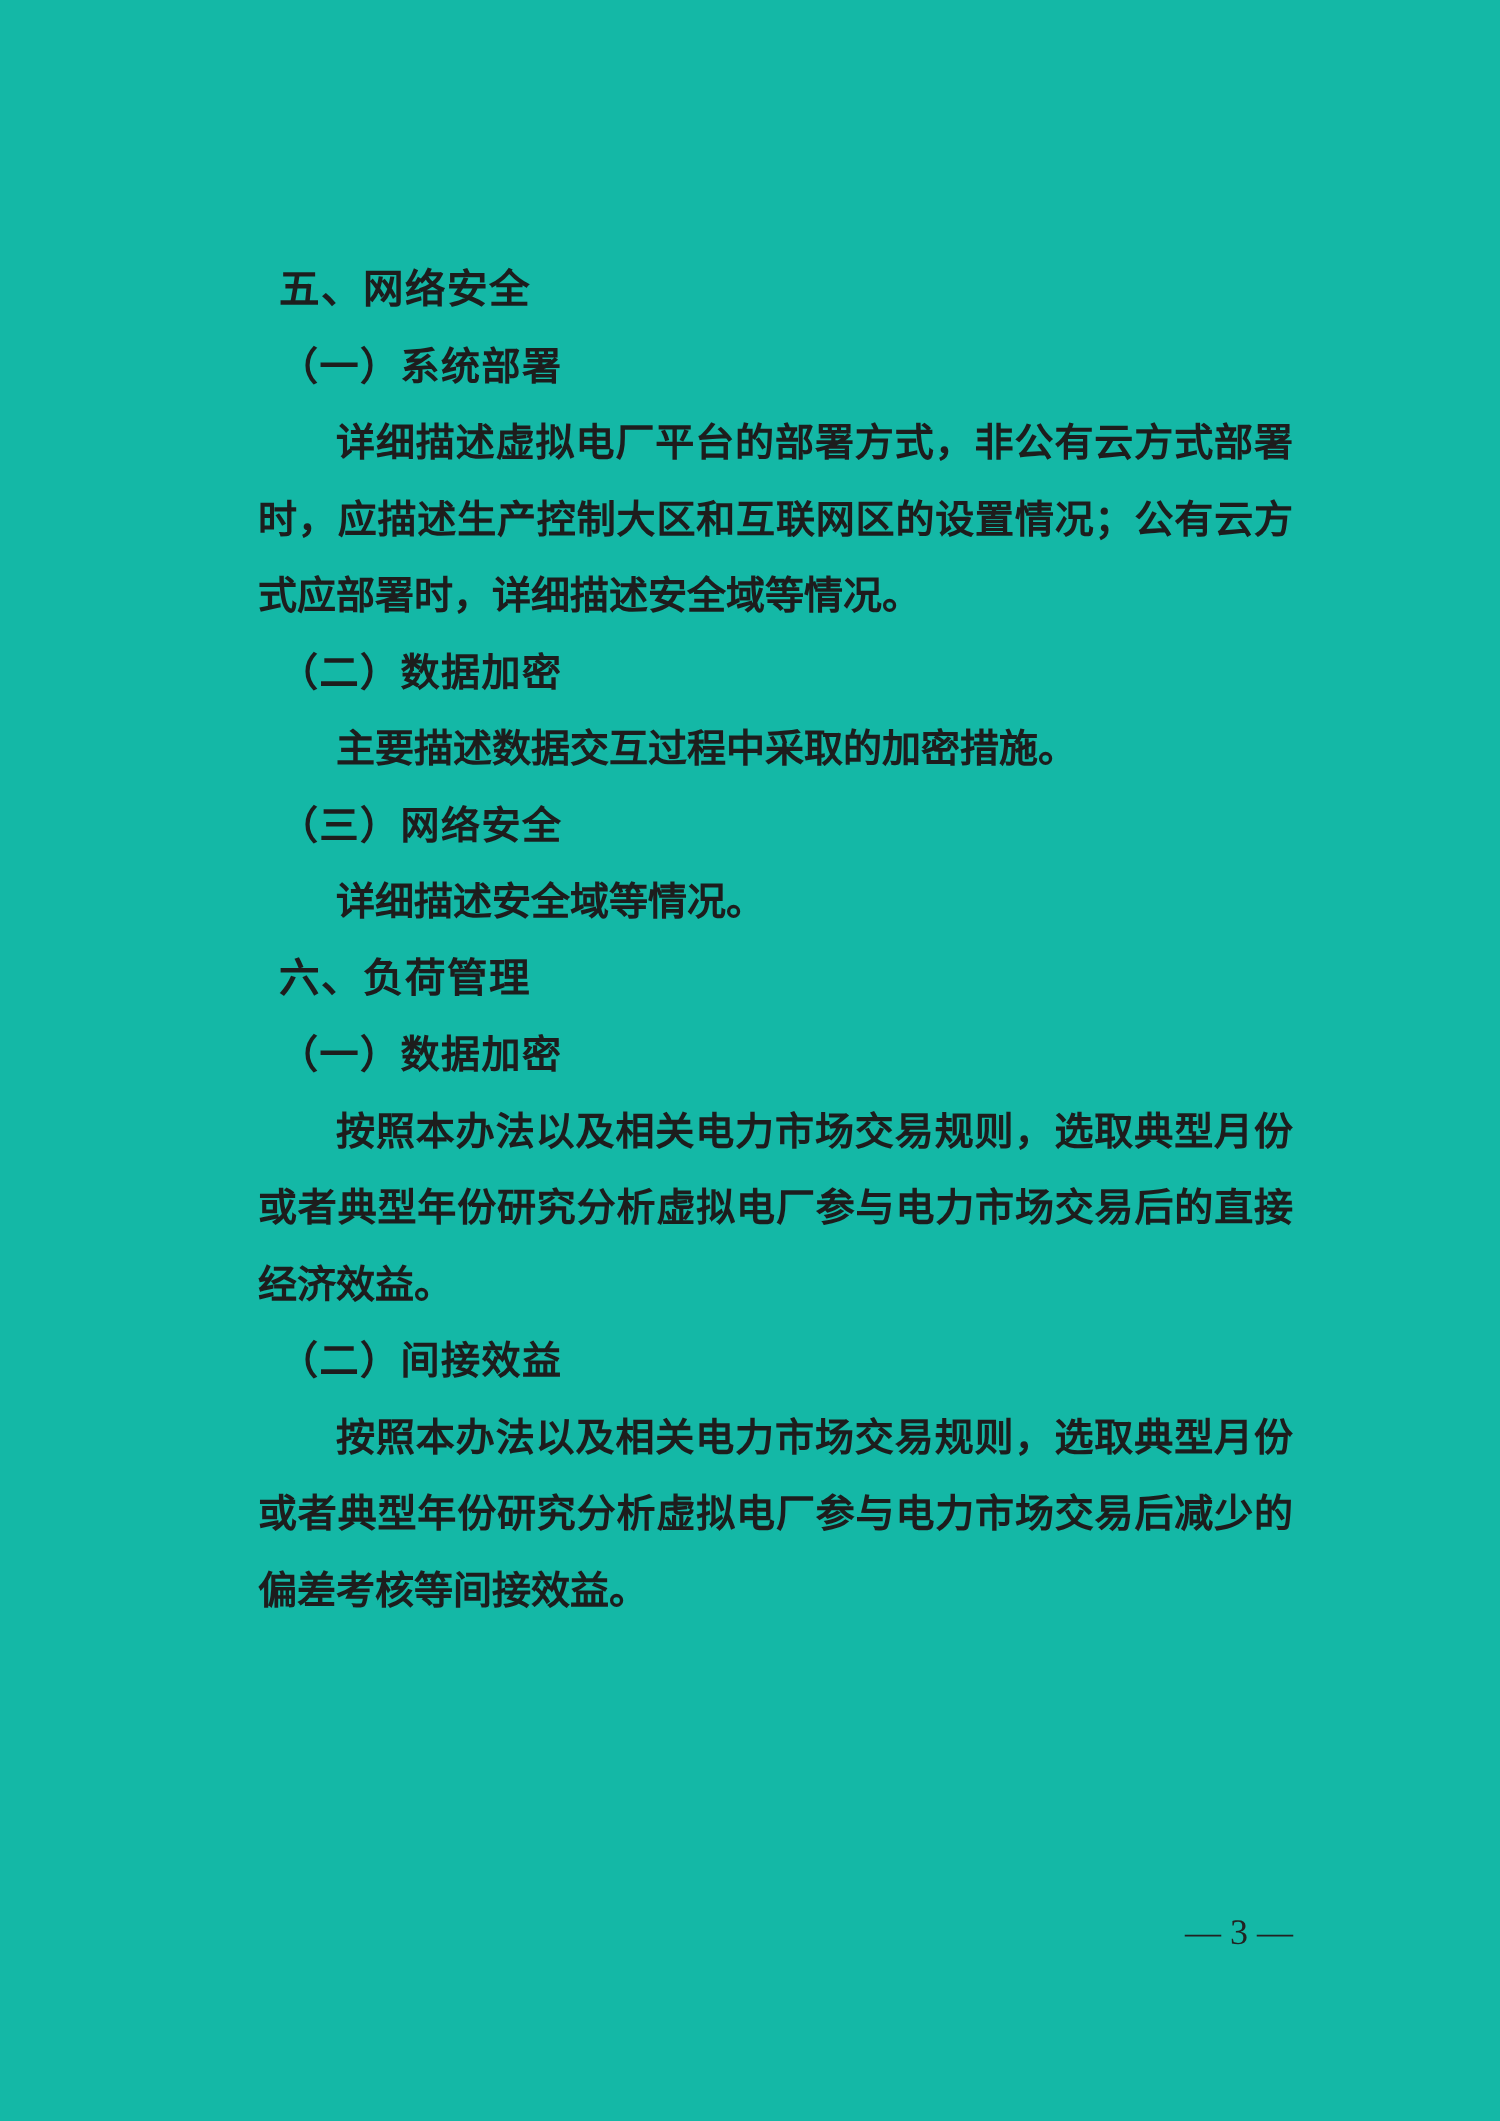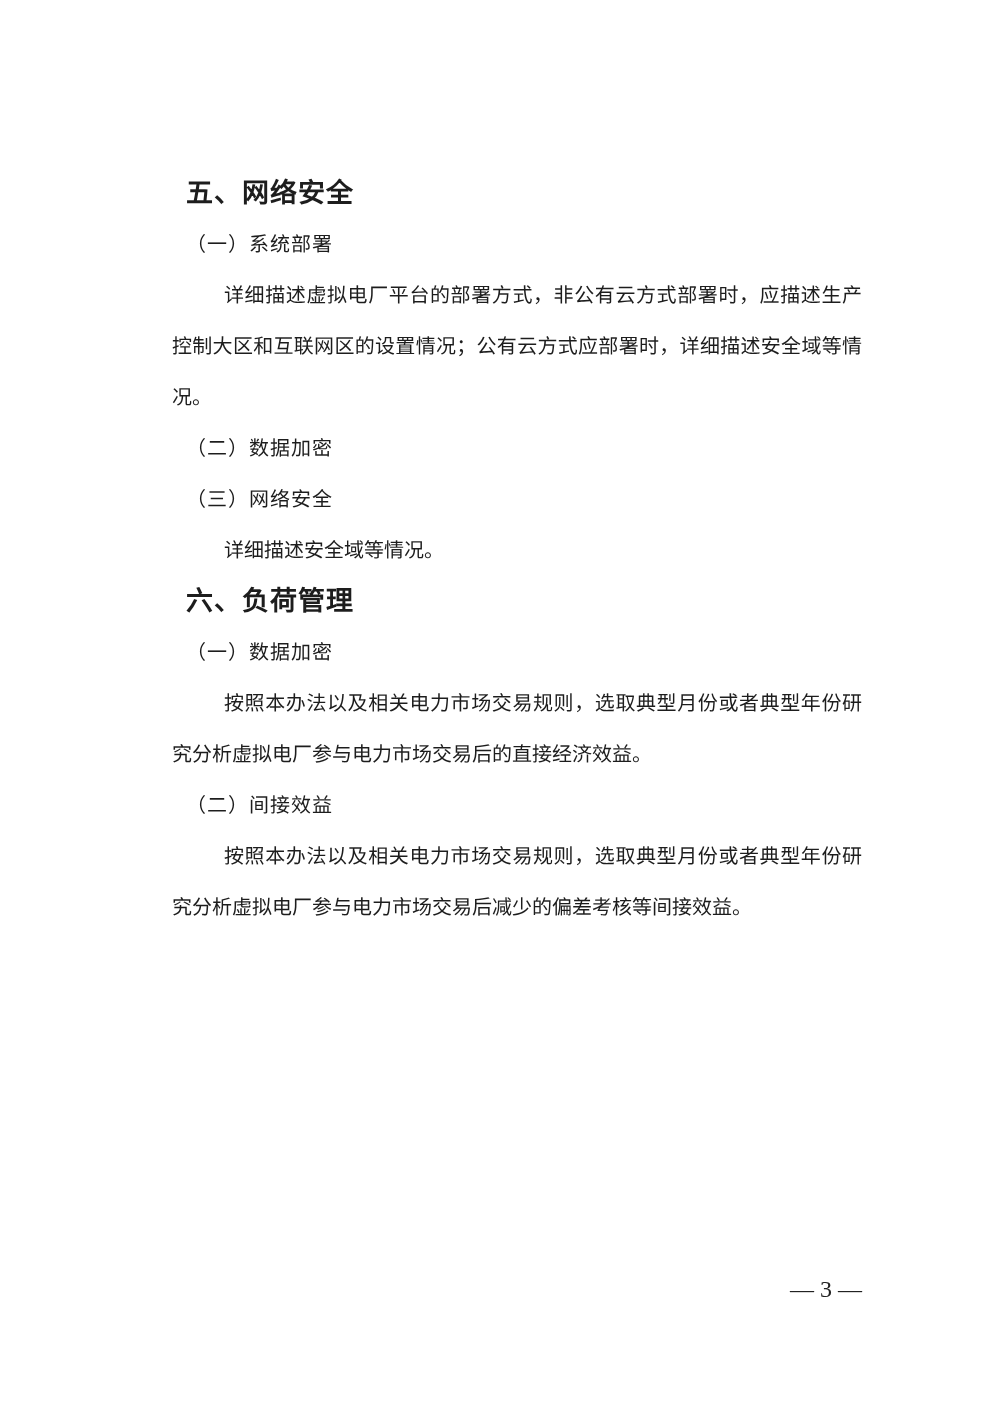--- a/index.html
+++ b/index.html
@@ -9,39 +9,39 @@
   body {
     width: 1000px;
     height: 1414px;
     background: #e8e8e8;
     font-family: "Liberation Serif", serif;
   }
   .page {
     position: relative;
     width: 1000px;
     height: 1414px;
-    background: #ffffff;
+    background: #14b8a6;
     color: #1d1d1d;
     overflow: hidden;
   }
   .content {
     position: absolute;
     left: 134px;
     top: 168px;
     width: 728px;
   }
   .heading, .subheading, .para {
     margin: 0;
     padding: 0;
-    font-size: 20px;
+    font-size: 26px;
     line-height: 51px;
     text-indent: 52px;
     text-align: justify;
     text-justify: inter-ideograph;
-    font-weight: normal;
+    font-weight: bold;
     color: #1d1d1d;
   }
   .heading {
     font-family: "Liberation Sans", sans-serif;
     font-weight: bold;
     font-size: 27px;
     letter-spacing: 1px;
   }
   .subheading {
     font-family: "Liberation Serif", serif;
@@ -64,20 +64,21 @@
 </style>
 </head>
 <body>
 
 <div class="page">
   <div class="content">
     <h2 class="heading">五、网络安全</h2>
     <h3 class="subheading">（一）系统部署</h3>
     <p class="para">详细描述虚拟电厂平台的部署方式，非公有云方式部署时，应描述生产控制大区和互联网区的设置情况；公有云方式应部署时，详细描述安全域等情况。</p>
     <h3 class="subheading">（二）数据加密</h3>
+    <p class="para">主要描述数据交互过程中采取的加密措施。</p>
     <h3 class="subheading">（三）网络安全</h3>
     <p class="para">详细描述安全域等情况。</p>
     <h2 class="heading">六、负荷管理</h2>
     <h3 class="subheading">（一）数据加密</h3>
     <p class="para">按照本办法以及相关电力市场交易规则，选取典型月份或者典型年份研究分析虚拟电厂参与电力市场交易后的直接经济效益。</p>
     <h3 class="subheading">（二）间接效益</h3>
     <p class="para">按照本办法以及相关电力市场交易规则，选取典型月份或者典型年份研究分析虚拟电厂参与电力市场交易后减少的偏差考核等间接效益。</p>
   </div>
   <div class="page-number">— 3 —</div>
 </div>

